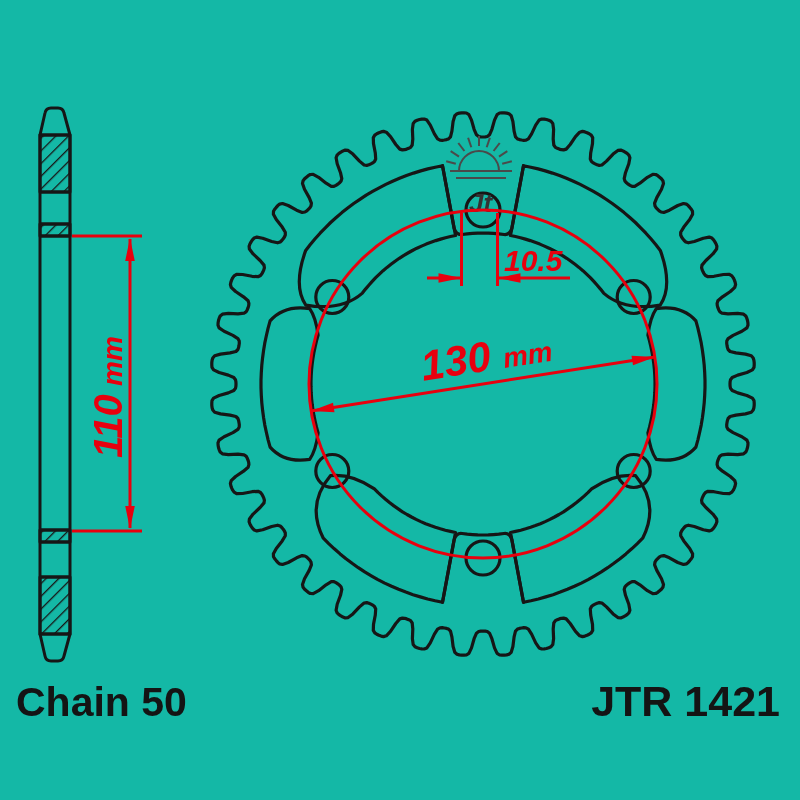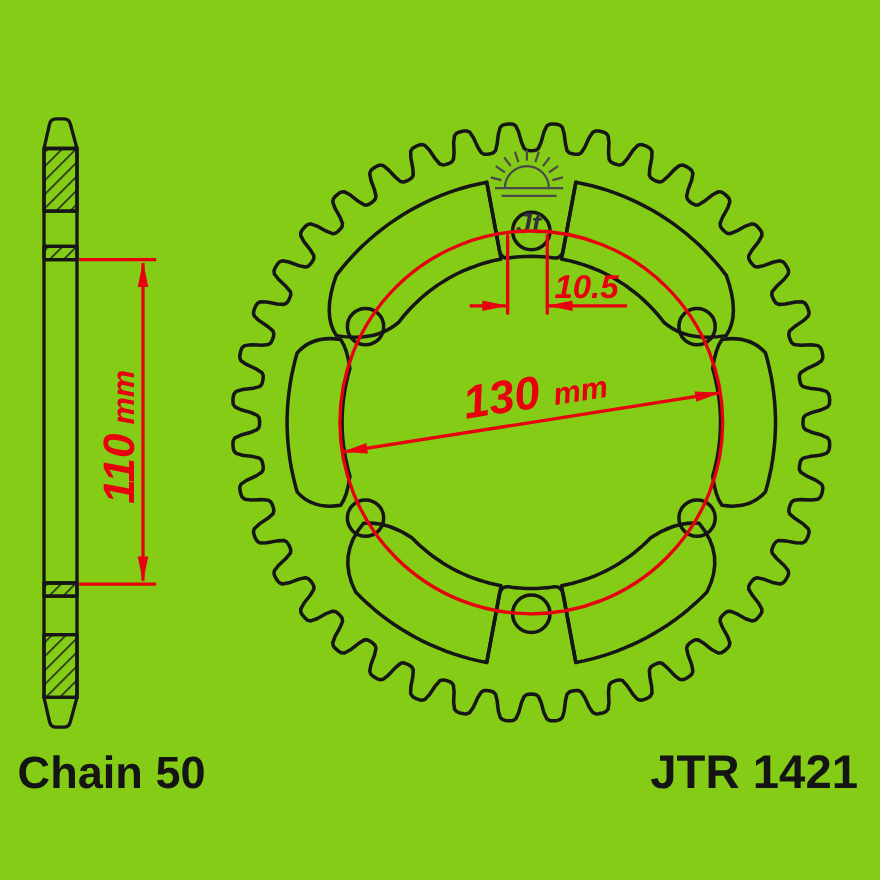--- a/index.html
+++ b/index.html
@@ -1,16 +1,16 @@
 <!DOCTYPE html>
 <html><head>
 <meta charset="utf-8">
 <style>
   html,body{margin:0;padding:0;background:#fff;}
-  .stage{position:relative;width:800px;height:800px;background:#84cc16;overflow:hidden;
+  .stage{position:relative;width:800px;height:800px;background:#14b8a6;overflow:hidden;
          font-family:"Liberation Sans", sans-serif;}
   svg{position:absolute;left:0;top:0;}
   text{font-family:"Liberation Sans", sans-serif;}
   .label-bold{font-weight:bold;fill:#141414;}
   .dim-text{font-weight:bold;font-style:italic;fill:#e8000e;}
 </style>
 </head>
 <body>
 
 <div class="stage">

